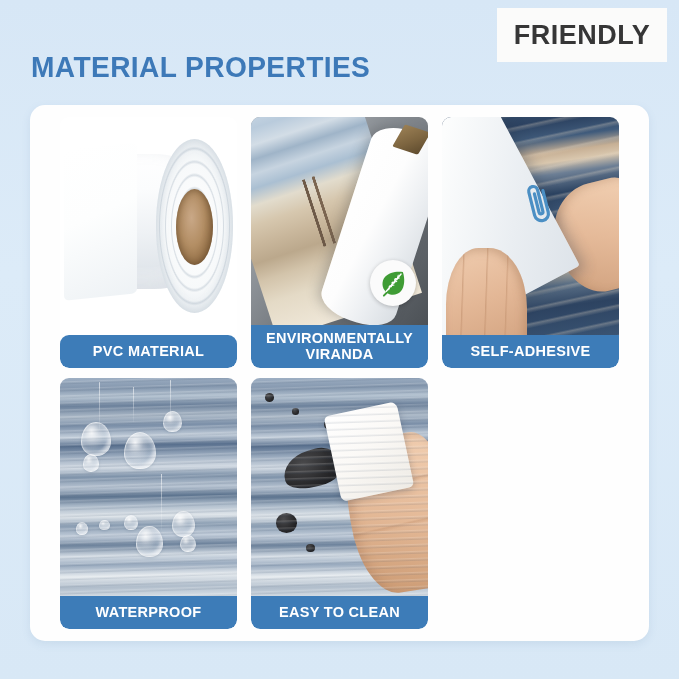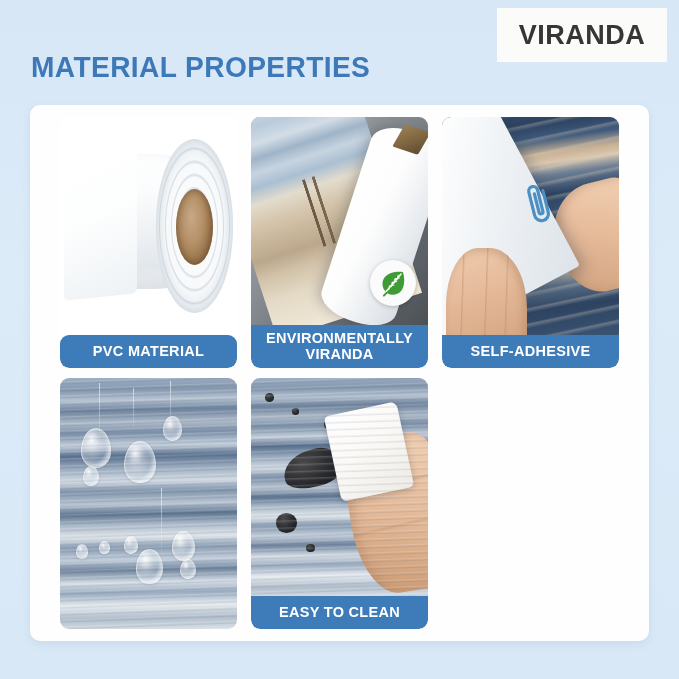--- a/index.html
+++ b/index.html
@@ -59,21 +59,21 @@
   }
 
   
   .card {
     position: absolute;
     left: 30px;
     top: 105px;
     width: 619px;
     height: 536px;
     background: #fefefe;
-    border-radius: 10px;
+    border-radius: 15px;
     box-shadow: 0 3px 9px rgba(90,130,170,0.13);
     padding: 12px 30px;
   }
 
   .grid {
     width: 100%;
     height: 100%;
     display: grid;
     grid-template-columns: repeat(3, 1fr);
     grid-template-rows: repeat(2, 1fr);
@@ -486,21 +486,21 @@
     background: #9aa0a5;
     border-radius: 1px;
   }
 </style>
 </head>
 <body>
 
 <div class="page-bg"></div>
 
 <div class="brand-logo">
-  <span class="brand-text">VIRANDA</span>
+  <span class="brand-text">FRIENDLY</span>
 </div>
 
 <h1 class="page-title">MATERIAL PROPERTIES</h1>
 
 <div class="card">
   <div class="grid">
 
     <div class="cell plain">
       <div class="cell-media">
         <div class="pvc-scene">
@@ -568,20 +568,21 @@
           <div class="drop" style="left:58%;top:15%;width:11%;height:10%;"></div>
           <div class="drop" style="left:13%;top:35%;width:9%;height:8%;"></div>
           <div class="drop" style="left:43%;top:68%;width:15%;height:14%;"></div>
           <div class="drop" style="left:63%;top:61%;width:13%;height:12%;"></div>
           <div class="drop" style="left:9%;top:66%;width:7%;height:6%;"></div>
           <div class="drop" style="left:22%;top:65%;width:6%;height:5%;"></div>
           <div class="drop" style="left:36%;top:63%;width:8%;height:7%;"></div>
           <div class="drop" style="left:68%;top:72%;width:9%;height:8%;"></div>
         </div>
       </div>
+      <div class="cell-label">WATERPROOF</div>
     </div>
 
     <div class="cell">
       <div class="cell-media">
         <div class="wood-scene">
           <div class="stain" style="left:8%;top:7%;width:5%;height:4%;"></div>
           <div class="stain" style="left:23%;top:14%;width:4%;height:3%;"></div>
           <div class="stain" style="left:41%;top:19%;width:7%;height:5%;"></div>
           <div class="stain smear" style="left:18%;top:33%;width:34%;height:17%;"></div>
           <div class="stain" style="left:14%;top:62%;width:12%;height:9%;"></div>

